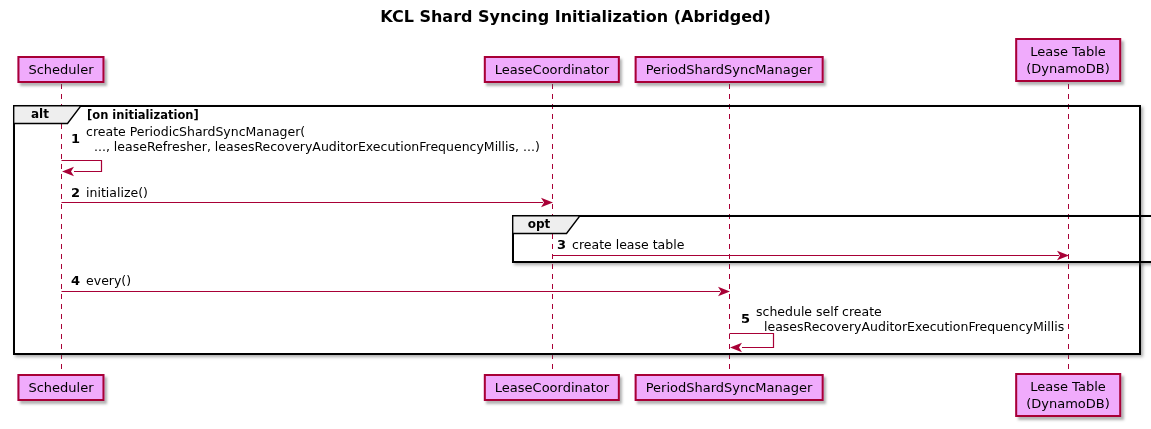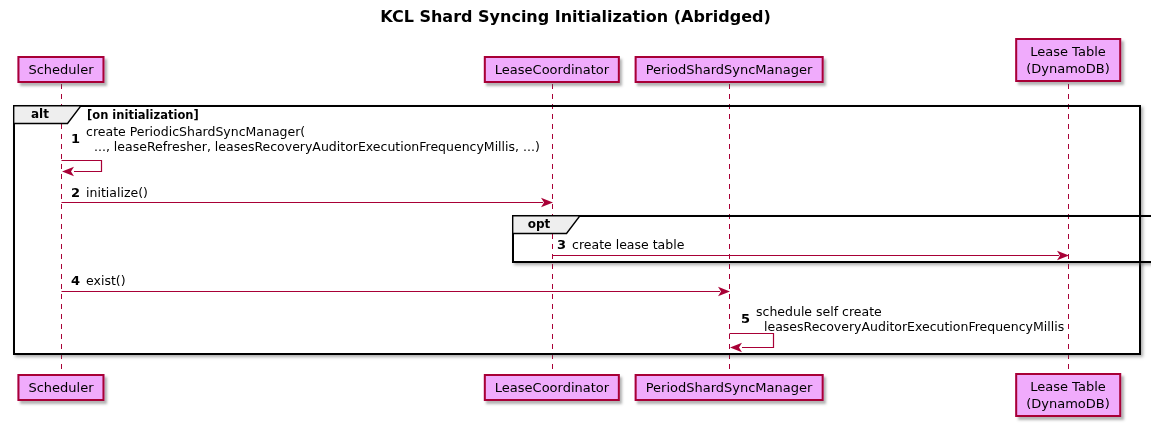--- a/index.html
+++ b/index.html
@@ -124,21 +124,21 @@
   <div class="msg msg-2">
     <span class="num">2</span>
     <span class="mtext">initialize()</span>
   </div>
   <div class="msg msg-3">
     <span class="num">3</span>
     <span class="mtext">create lease table</span>
   </div>
   <div class="msg msg-4">
     <span class="num">4</span>
-    <span class="mtext">exist()</span>
+    <span class="mtext">every()</span>
   </div>
   <div class="msg msg-5">
     <span class="num">5</span>
     <span class="mtext">schedule self create
   leasesRecoveryAuditorExecutionFrequencyMillis</span>
   </div>
 
 </div>
 
 </body></html>

